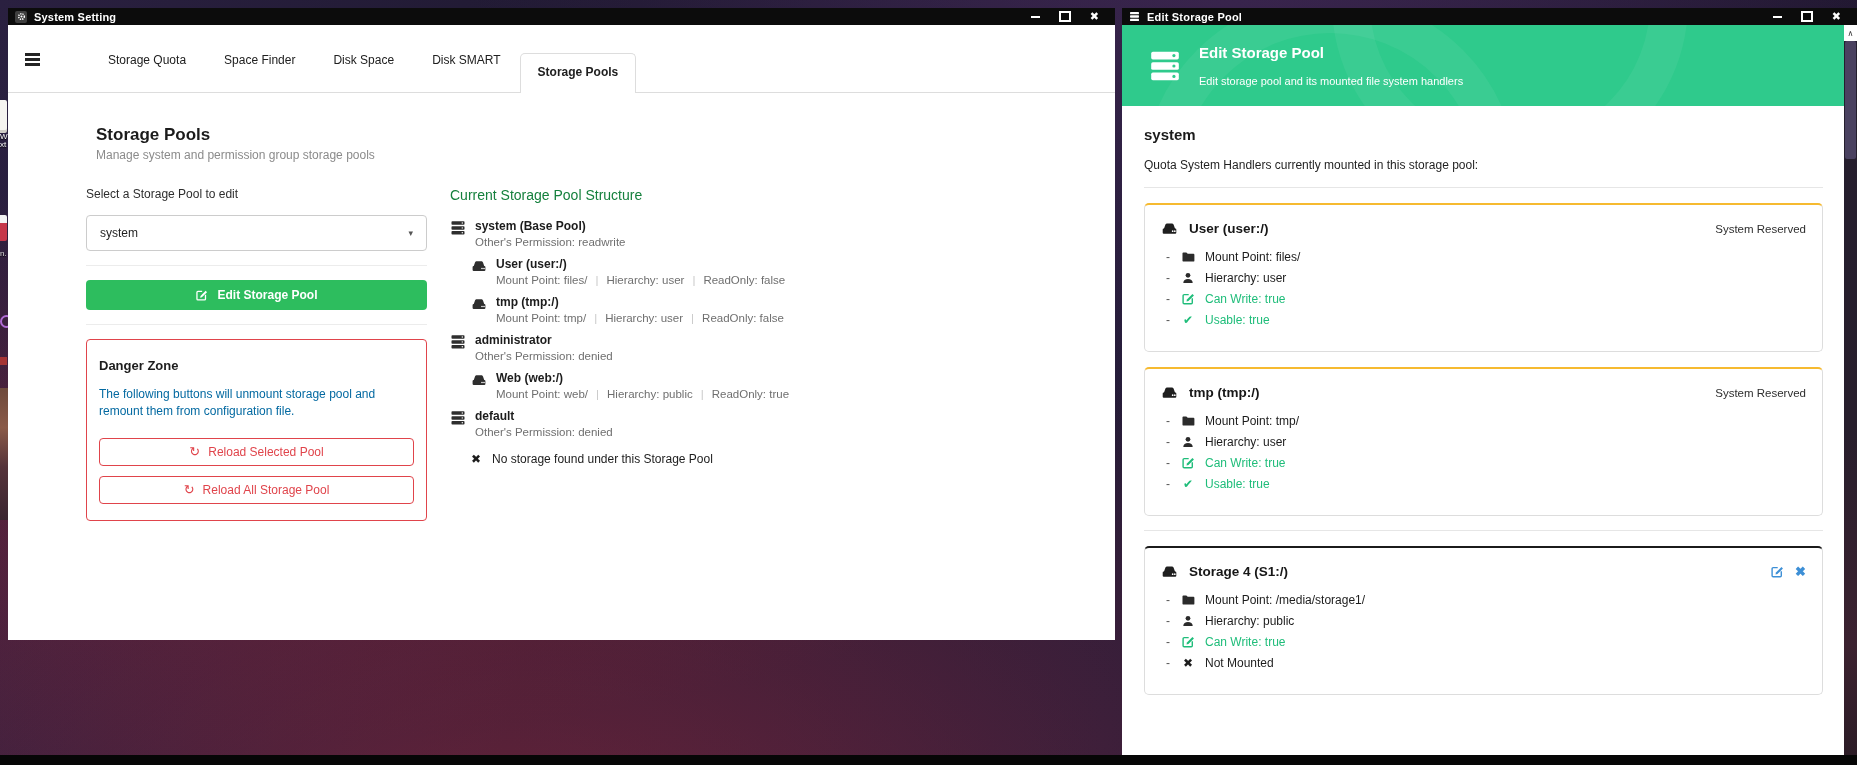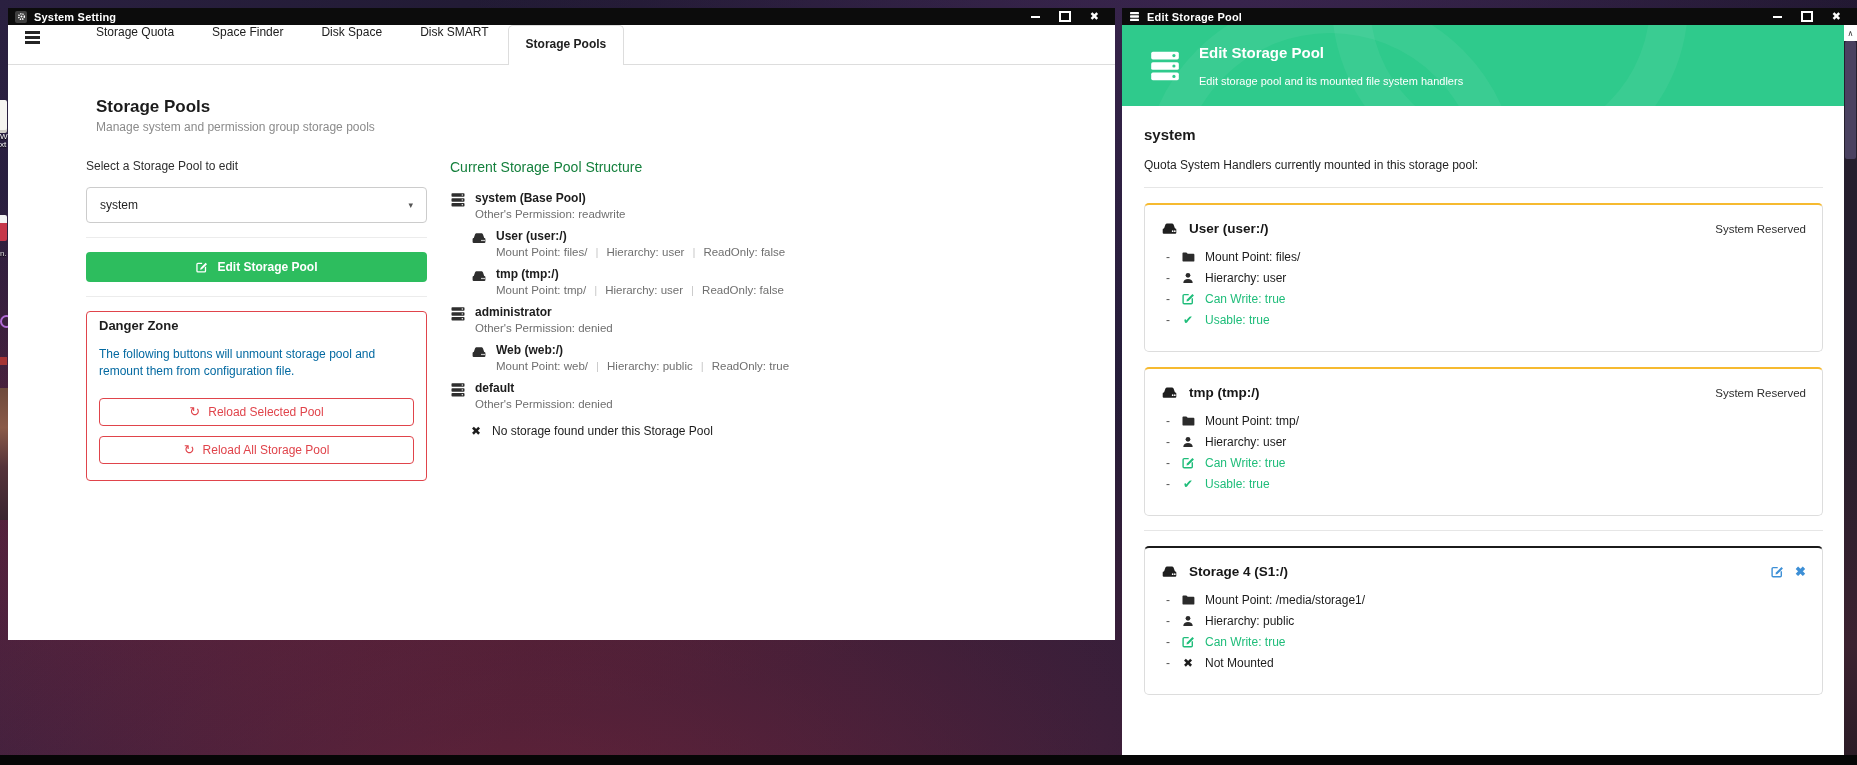--- a/index.html
+++ b/index.html
@@ -29,42 +29,42 @@
   .win-title{font-weight:700;letter-spacing:.2px;white-space:nowrap;}
   .app-icon{width:12px;height:12px;background:#3f3f3f;border-radius:2px;display:flex;align-items:center;justify-content:center;flex:0 0 auto;}
   .app-icon svg{width:9px;height:9px;}
   .tb-server svg{width:11px;height:11px;display:block;}
   .controls{margin-left:auto;display:flex;align-items:center;gap:19px;padding-right:9px;}
   .ctrl{cursor:default;display:flex;align-items:center;justify-content:center;}
   .ctrl-min i{display:block;width:9px;height:2px;background:#fff;}
   .ctrl-max i{display:block;width:8px;height:7px;border:2px solid #fff;}
   .ctrl-close{font-size:11px;line-height:1;}
   
-  .tabbar{display:flex;align-items:center;border-bottom:1px solid #ddd;padding-top:0;}
+  .tabbar{display:flex;align-items:flex-start;border-bottom:1px solid #ddd;padding-top:28px;gap:12px;}
   .hamburger{margin:0 10px 14px 17px;width:15px;display:flex;flex-direction:column;gap:2.5px;}
   .hamburger i{height:2.5px;background:#242424;}
   .tabs{display:flex;margin-left:27px;}
   .tab{padding:0 19px 15px;font-size:12px;color:#202020;white-space:nowrap;}
   .tab.active{border:1px solid #ddd;border-bottom:0;background:#fff;border-radius:5px 5px 0 0;
     padding:11px 17px 14px;font-weight:700;margin-bottom:-1px;}
   
   .content{padding:22px 0 0 78px;}
   .page-title{font-size:17px;font-weight:700;color:#1b1b1b;margin:10px 0 3px 10px;}
   .page-sub{font-size:12px;color:#8b8b8b;margin-left:10px;}
   .columns{display:flex;margin-top:25px;}
   .left-col{width:341px;flex:0 0 auto;}
   .field-label{font-size:12px;color:#2e2e2e;margin-bottom:14px;}
   .select{box-sizing:border-box;height:36px;border:1px solid #ccc;border-radius:4px;display:flex;
     align-items:center;justify-content:space-between;padding:0 13px;font-size:12px;color:#1f1f1f;background:#fff;}
   .caret{color:#555;font-size:9px;}
   hr.sep{border:0;border-top:1px solid #ececec;margin:14px 0;}
   .btn-green{box-sizing:border-box;height:30px;background:var(--button-green,#2dbd5e);color:#fff;border-radius:4px;
     display:flex;align-items:center;justify-content:center;gap:9px;font-size:12px;font-weight:700;}
   .btn-green svg{width:13px;height:13px;}
-  .danger-card{border:1px solid var(--danger-red,#e0444b);border-radius:4px;padding:0 12px 16px;margin-top:14px;}
+  .danger-card{border:1px solid var(--danger-red,#e0444b);border-radius:4px;padding:12px 12px 16px;margin-top:14px;}
   .danger-title{font-size:13px;font-weight:700;color:#1d1d1d;margin:6px 0 13px;}
   .danger-desc{font-size:12px;color:#0369a1;line-height:1.45;margin:0 0 17px;}
   .btn-outline-red{box-sizing:border-box;height:28px;border:1px solid var(--danger-red,#e0444b);color:var(--danger-red,#e0444b);
     border-radius:4px;display:flex;align-items:center;justify-content:center;gap:8px;font-size:12px;margin-top:10px;background:#fff;}
   .refresh-glyph{font-size:13px;line-height:1;}
   
   .right-col{margin-left:23px;}
   .struct-title{font-size:14px;color:#15803d;margin-bottom:16px;}
   .tree-row{display:flex;gap:9px;margin-bottom:9px;}
   .tree-row.pool{margin-top:8px;}

